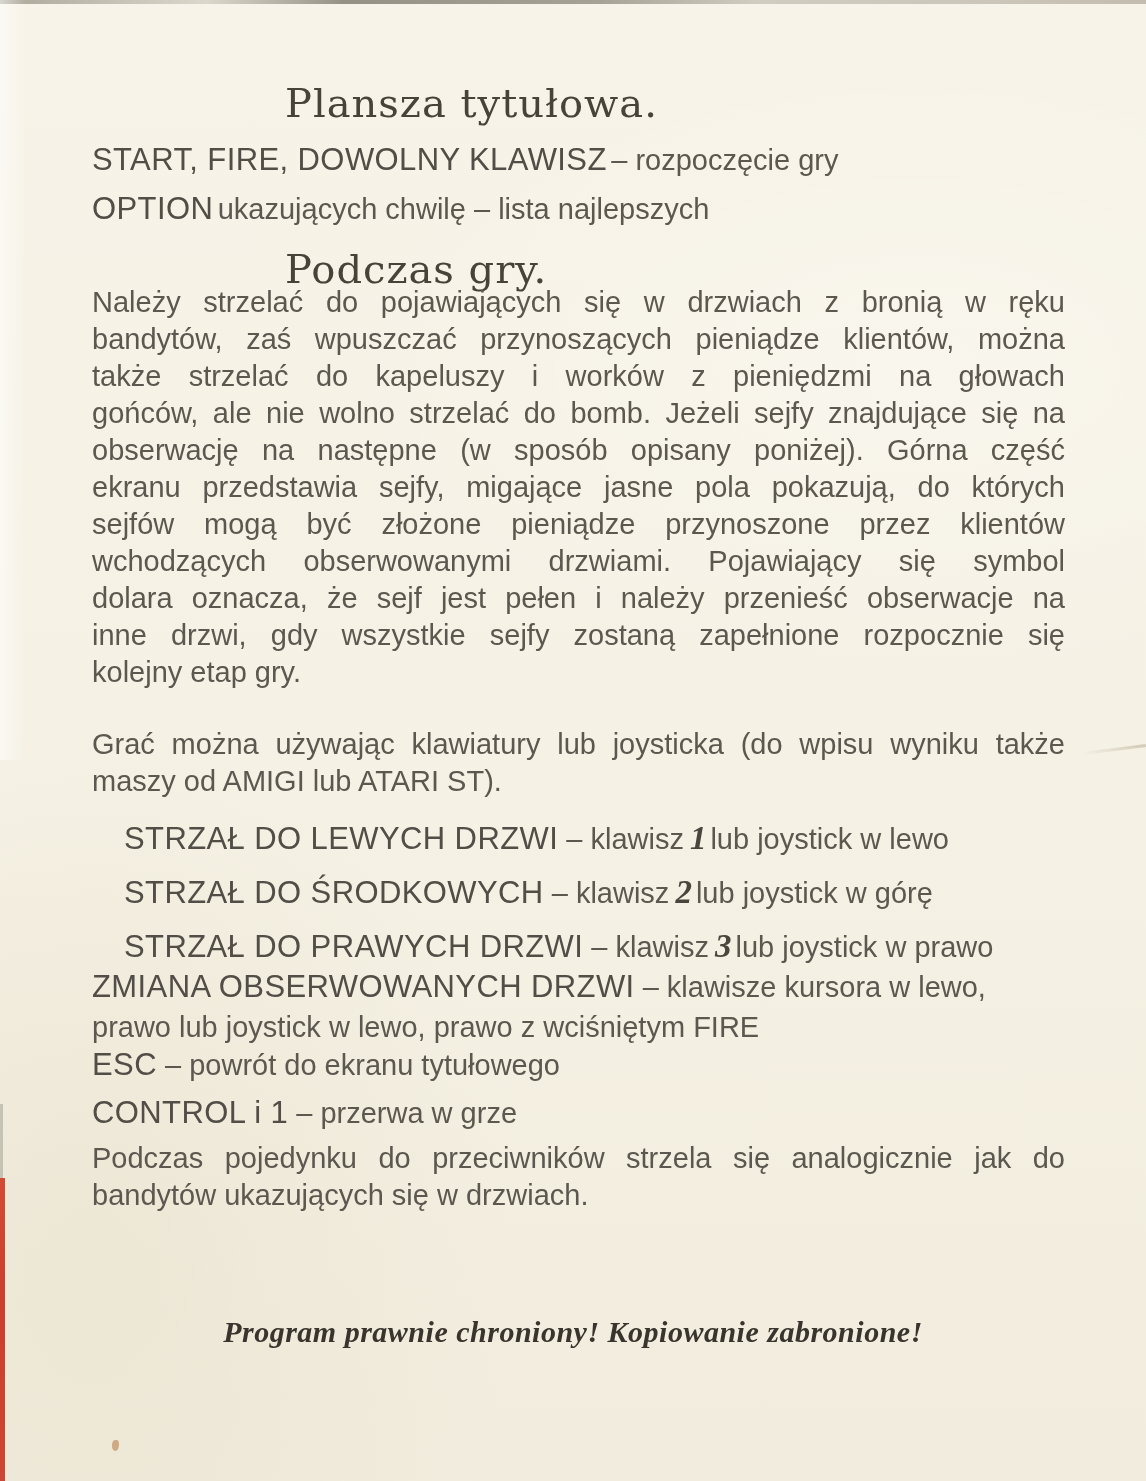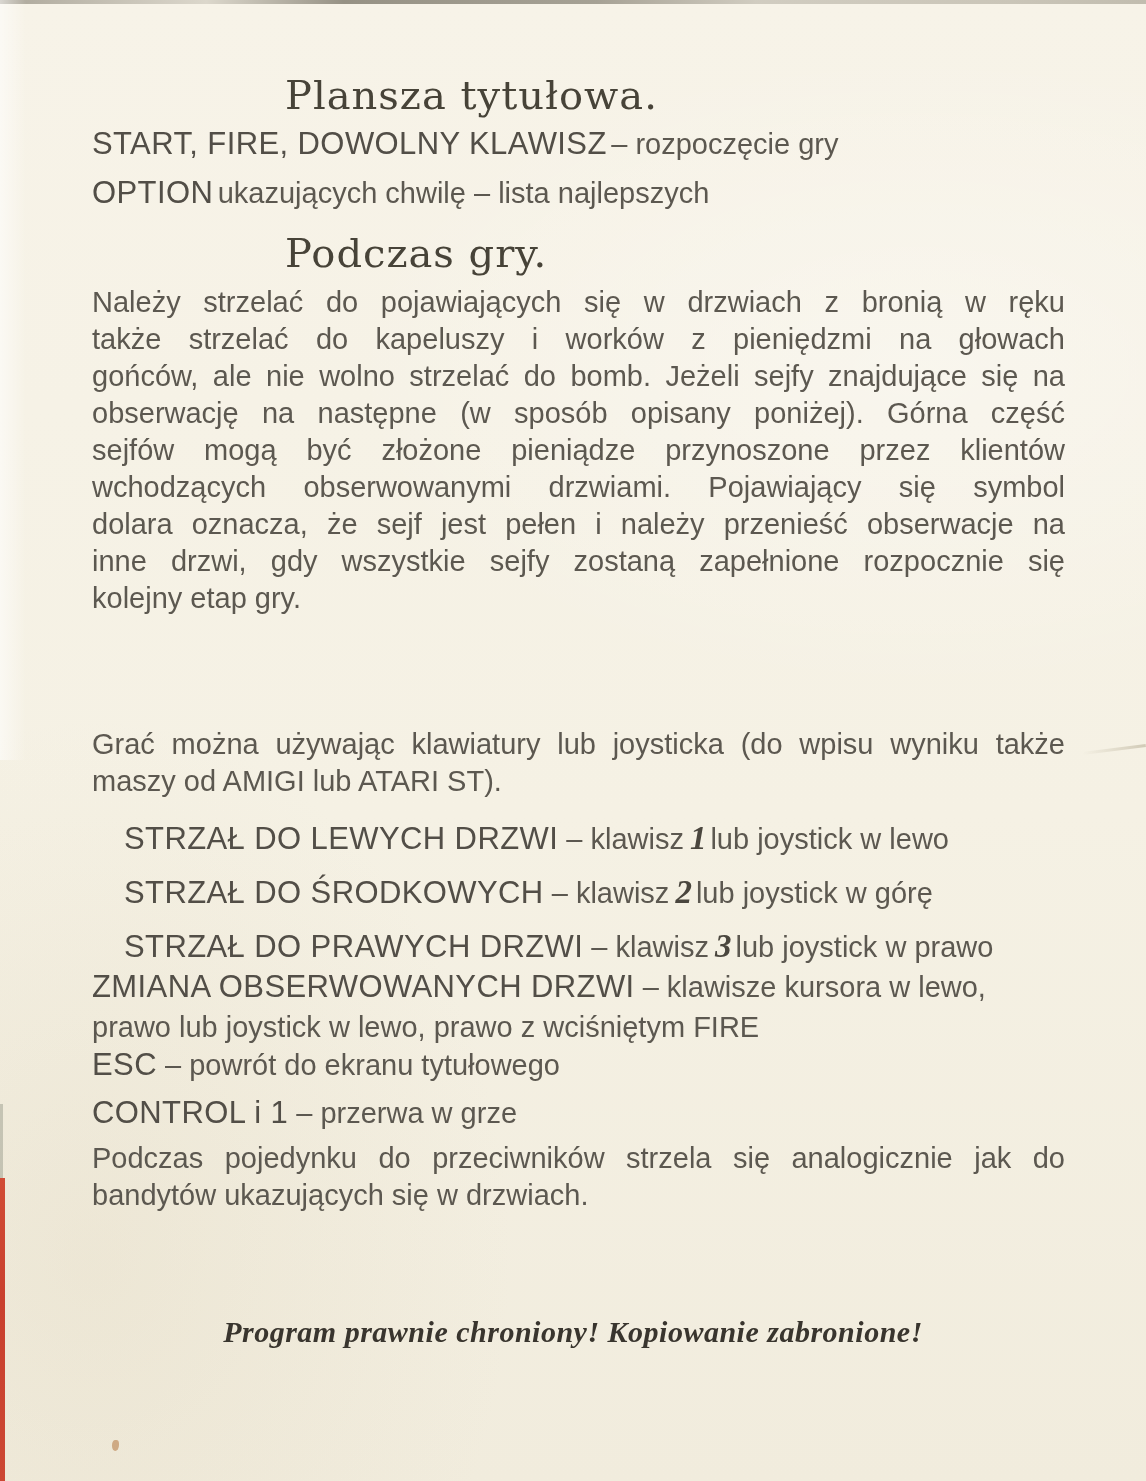--- a/index.html
+++ b/index.html
@@ -42,21 +42,21 @@
     background:linear-gradient(90deg,transparent,rgba(205,198,178,.9));
     transform:rotate(-7deg);
   }
 
   .abs{position:absolute;left:92px;width:973px;}
 
   
   .hdr{
     font-family:"DejaVu Serif",serif;
     font-size:40px;line-height:46px;color:#474338;
-    letter-spacing:1px;margin:4px;font-weight:normal;
+    letter-spacing:1px;margin:12px;font-weight:normal;
   }
   .hdr.indent{margin-left:193px;}
 
   .capsfrag{font-size:31px;color:#524e47;letter-spacing:.4px;text-align:right;}
   .restfrag{font-size:29px;color:#5c5850;}
   .hline{line-height:44px;white-space:nowrap;}
 
   .jline{
     font-size:29px;line-height:37px;color:#5c5850;
     text-align:justify;text-align-last:justify;
@@ -100,23 +100,25 @@
     </div>
     <div class="hline">
       <span class="capsfrag">OPTION</span>
       <span class="restfrag">ukazujących chwilę – lista najlepszych</span>
     </div>
     <h2 class="hdr indent" style="margin-top:10px;">Podczas gry.</h2>
   </div>
 
   <div class="abs" style="top:284px;">
     <div class="jline">Należy strzelać do pojawiających się w drzwiach z bronią w ręku</div>
+    <div class="jline">bandytów, zaś wpuszczać przynoszących pieniądze klientów, można</div>
     <div class="jline">także strzelać do kapeluszy i worków z pieniędzmi na głowach</div>
     <div class="jline">gońców, ale nie wolno strzelać do bomb. Jeżeli sejfy znajdujące się na</div>
     <div class="jline">obserwację na następne (w sposób opisany poniżej). Górna część</div>
+    <div class="jline">ekranu przedstawia sejfy, migające jasne pola pokazują, do których</div>
     <div class="jline">sejfów mogą być złożone pieniądze przynoszone przez klientów</div>
     <div class="jline">wchodzących obserwowanymi drzwiami. Pojawiający się symbol</div>
     <div class="jline">dolara oznacza, że sejf jest pełen i należy przenieść obserwacje na</div>
     <div class="jline">inne drzwi, gdy wszystkie sejfy zostaną zapełnione rozpocznie się</div>
     <div class="jline last">kolejny etap gry.</div>
   </div>
 
   <div class="abs" style="top:726px;">
     <div class="jline">Grać można używając klawiatury lub joysticka (do wpisu wyniku także</div>
     <div class="jline last">maszy od AMIGI lub ATARI ST).</div>

